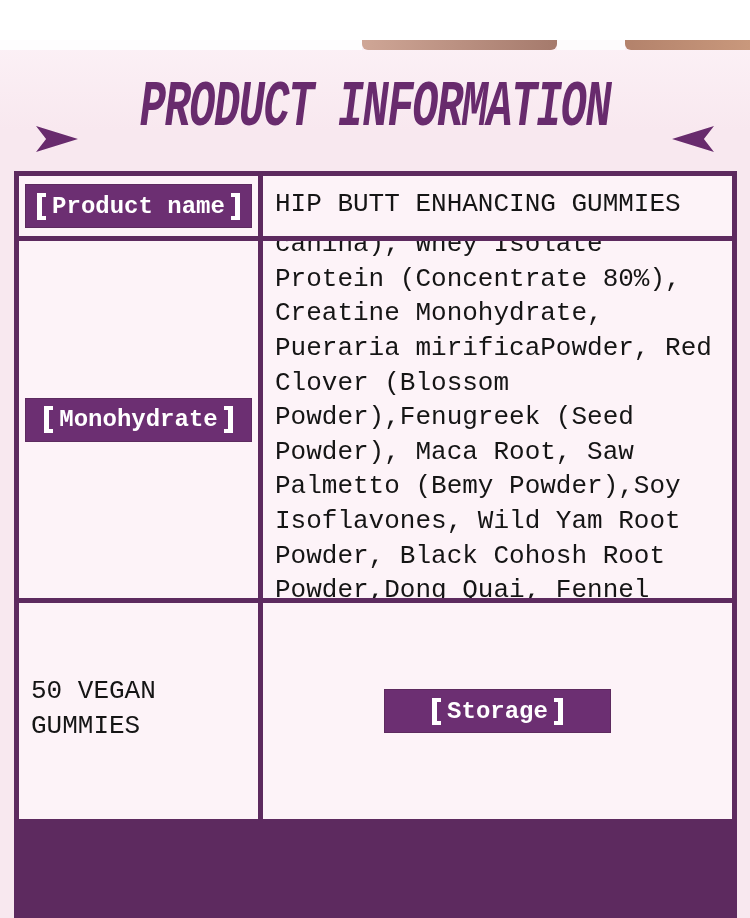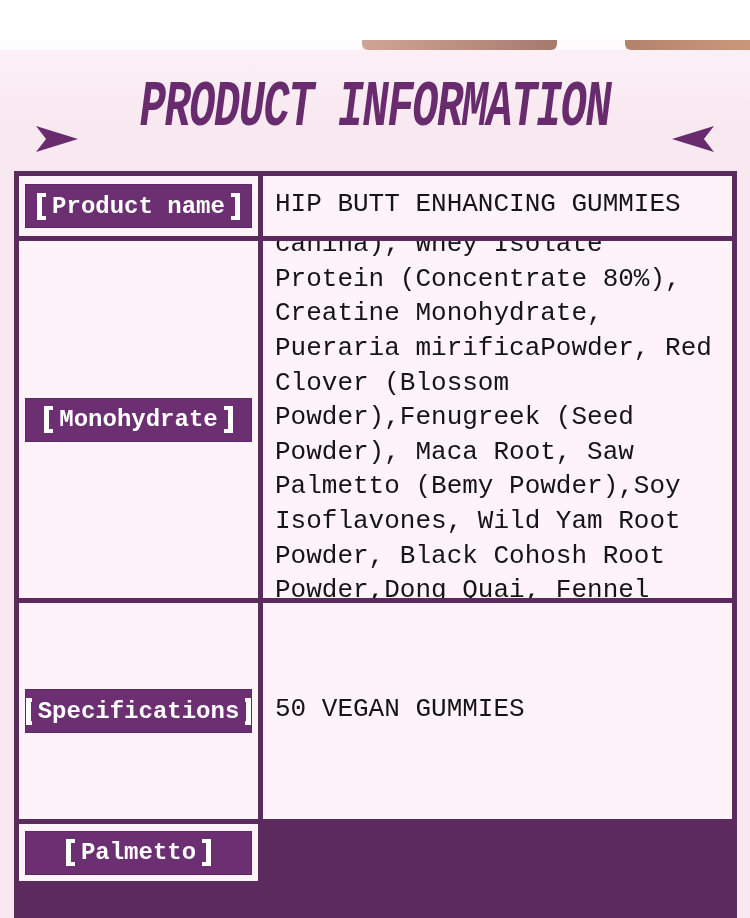--- a/index.html
+++ b/index.html
@@ -92,33 +92,26 @@
         <span class="bk bk-l"></span>
         <span>Monohydrate</span>
         <span class="bk bk-r"></span>
       </div>
     </div>
     <div class="cell value-cell">
       <p>Rose Hips Fruit (Rosa canina), Whey Isolate Protein (Concentrate 80%),  Creatine Monohydrate, Pueraria mirificaPowder, Red Clover (Blossom Powder),Fenugreek (Seed Powder), Maca Root, Saw Palmetto (Bemy Powder),Soy Isoflavones, Wild Yam Root Powder, Black Cohosh Root Powder,Dong Quai, Fennel SeedPowder .</p>
     </div>
 
 
-    <div class="cell label-cell">
-      <div class="label-box">
-        <span class="bk bk-l"></span>
-        <span>Specifications</span>
-        <span class="bk bk-r"></span>
-      </div>
-    </div>
     <div class="cell value-cell">
       <p>50 VEGAN GUMMIES</p>
     </div>
 
     <div class="cell label-cell">
       <div class="label-box">
         <span class="bk bk-l"></span>
-        <span>Palmetto</span>
+        <span>Storage</span>
         <span class="bk bk-r"></span>
       </div>
     </div>
 
   </div>
 </div>
 
 </body></html>

